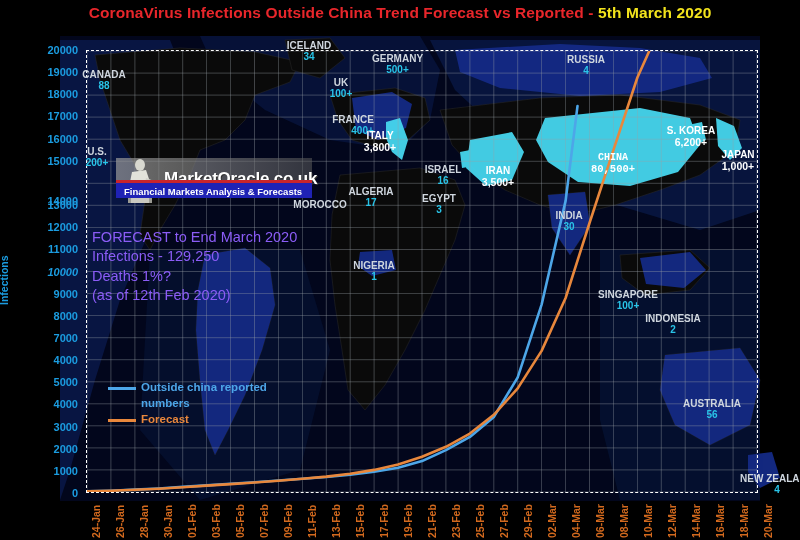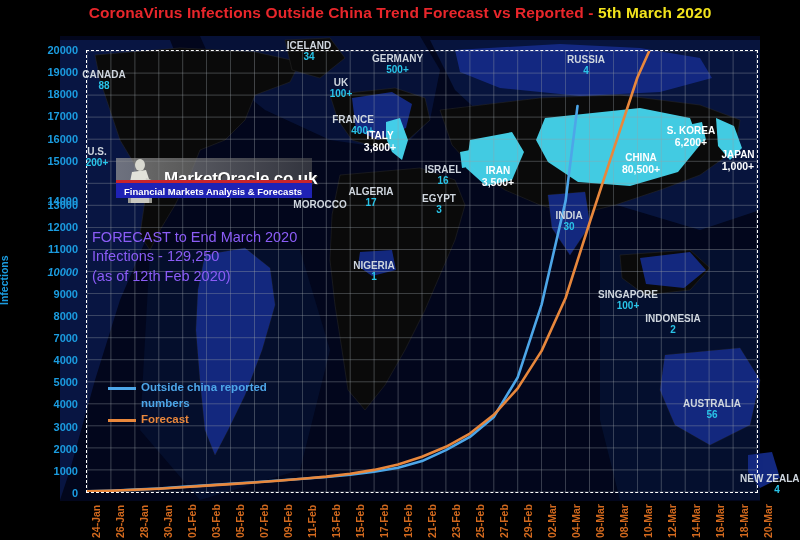--- a/index.html
+++ b/index.html
@@ -292,21 +292,21 @@
         <span class="cname">MOROCCO</span>
       </div>
       <div class="clabel" style="left: 586px; top: 55px;">
         <span class="cname">RUSSIA</span>
         <span class="cval">4</span>
       </div>
       <div class="clabel hi" style="left: 498px; top: 166px;">
         <span class="cname">IRAN</span>
         <span class="cval">3,500+</span>
       </div>
-      <div class="clabel hi" style="left: 641px; top: 153px;">
+      <div class="clabel hi" style="left: 613px; top: 153px; font-family: Liberation Mono, monospace;">
         <span class="cname">CHINA</span>
         <span class="cval">80,500+</span>
       </div>
       <div class="clabel hi" style="left: 691px; top: 126px;">
         <span class="cname">S. KOREA</span>
         <span class="cval">6,200+</span>
       </div>
       <div class="clabel hi" style="left: 738px; top: 150px;">
         <span class="cname">JAPAN</span>
         <span class="cval">1,000+</span>
@@ -351,20 +351,21 @@
       <div class="wm-name">MarketOracle.co.uk</div>
       <div class="wm-rule"></div>
       <div class="wm-bar"></div>
       <div class="wm-tag">Financial Markets Analysis &amp; Forecasts</div>
     </div>
   </div>
 
   <div class="forecast-note">
     <div>FORECAST to End March 2020</div>
     <div>Infections - 129,250</div>
+    <div>Deaths 1%?</div>
     <div>(as of 12th Feb  2020)</div>
   </div>
 
   <div class="legend" id="legend">
       <div class="leg-row">
         <div class="leg-swatch" style="background: rgb(77, 166, 232);"></div>
         <div class="leg-text" style="color: rgb(77, 166, 232);">Outside china reported numbers</div>
       </div>
       <div class="leg-row">
         <div class="leg-swatch" style="background: rgb(232, 135, 60);"></div>

